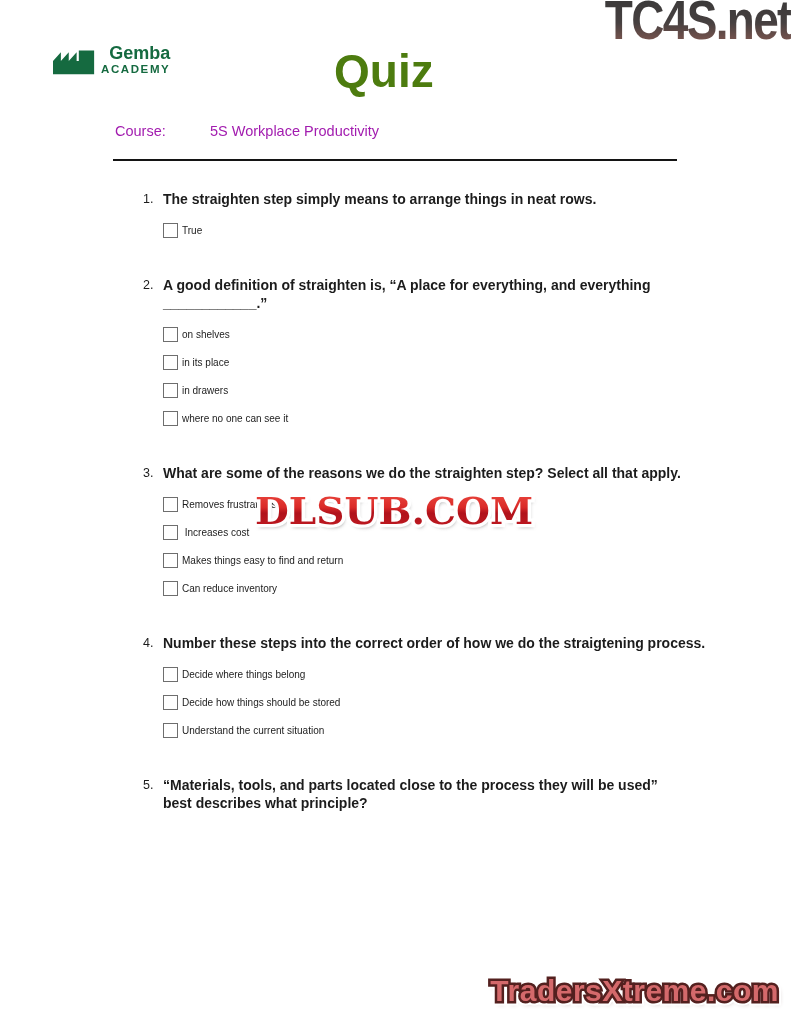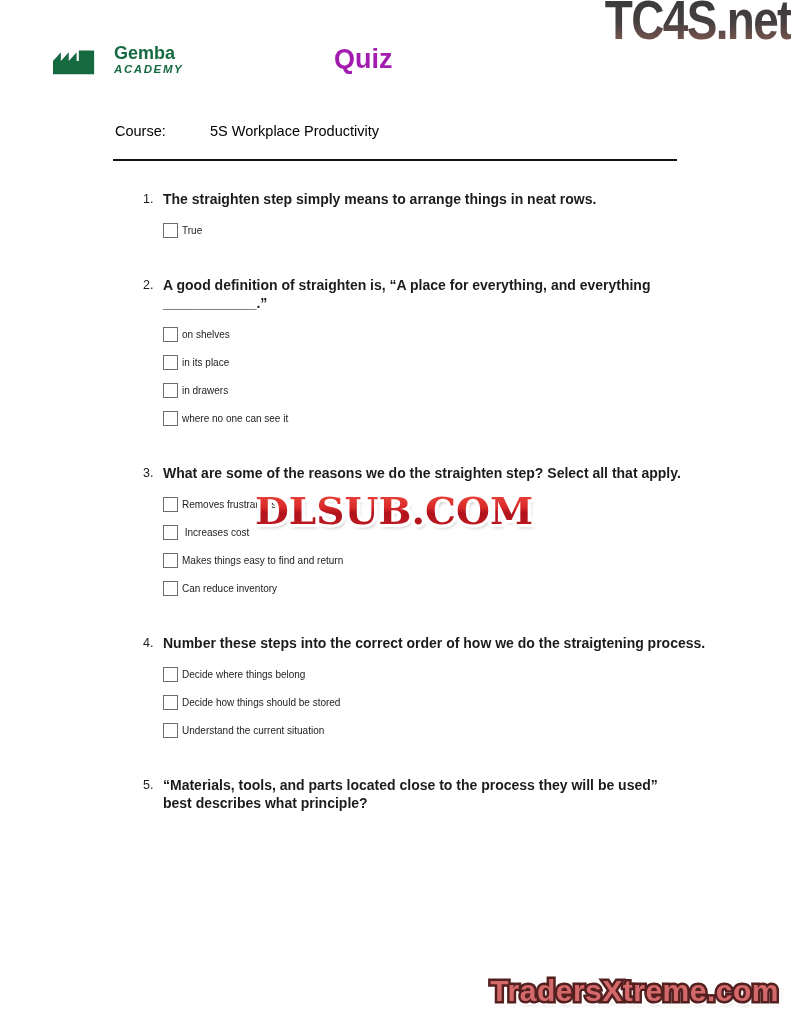--- a/index.html
+++ b/index.html
@@ -5,27 +5,27 @@
   html,body{margin:0;padding:0;}
   body{
     width:791px;height:1024px;background:#ffffff;position:relative;overflow:hidden;
     font-family:"Liberation Sans",sans-serif;color:#1c1c1c;
   }
   .page{position:absolute;inset:0;background:#fff;}
 
   
   .logo{position:absolute;left:52px;top:44px;display:flex;align-items:flex-start;}
   .logo-icon{width:44px;height:28px;display:block;margin-top:3px;}
-  .logo-text{margin-left:18px;line-height:1;}
+  .logo-text{margin-left:5px;line-height:1;text-align:right;}
   .logo-line1{font-size:18px;font-weight:bold;color:#156a40;letter-spacing:0;display:block;}
-  .logo-line2{font-size:11.5px;font-weight:bold;color:#156a40;letter-spacing:1.6px;display:block;margin-top:2px;font-style:italic;}
-  .quiz-title{position:absolute;left:334px;top:44px;font-size:27px;font-weight:bold;color:#a21caf;letter-spacing:0;}
+  .logo-line2{font-size:11.5px;font-weight:bold;color:#156a40;letter-spacing:1.6px;display:block;margin-top:2px;}
+  .quiz-title{position:absolute;left:334px;top:44px;font-size:46px;font-weight:bold;color:#4d7c0f;letter-spacing:0;}
 
   
-  .meta{position:absolute;left:115px;top:122px;font-size:14.5px;line-height:18px;color:#000000;}
+  .meta{position:absolute;left:115px;top:122px;font-size:14.5px;line-height:18px;color:#a21caf;}
   .meta-row{display:flex;}
   .meta-label{width:95px;}
   .rule{position:absolute;left:113px;top:159px;width:564px;height:2px;background:#141414;}
 
   
   .questions{position:absolute;left:143px;top:190px;width:610px;}
   .question{margin-bottom:32px;}
   .q-row{display:flex;margin-bottom:8px;}
   .q-num{width:20px;flex:0 0 20px;font-size:12.5px;line-height:18px;}
   .q-text{font-size:14px;line-height:18px;width:560px;font-weight:bold;}

